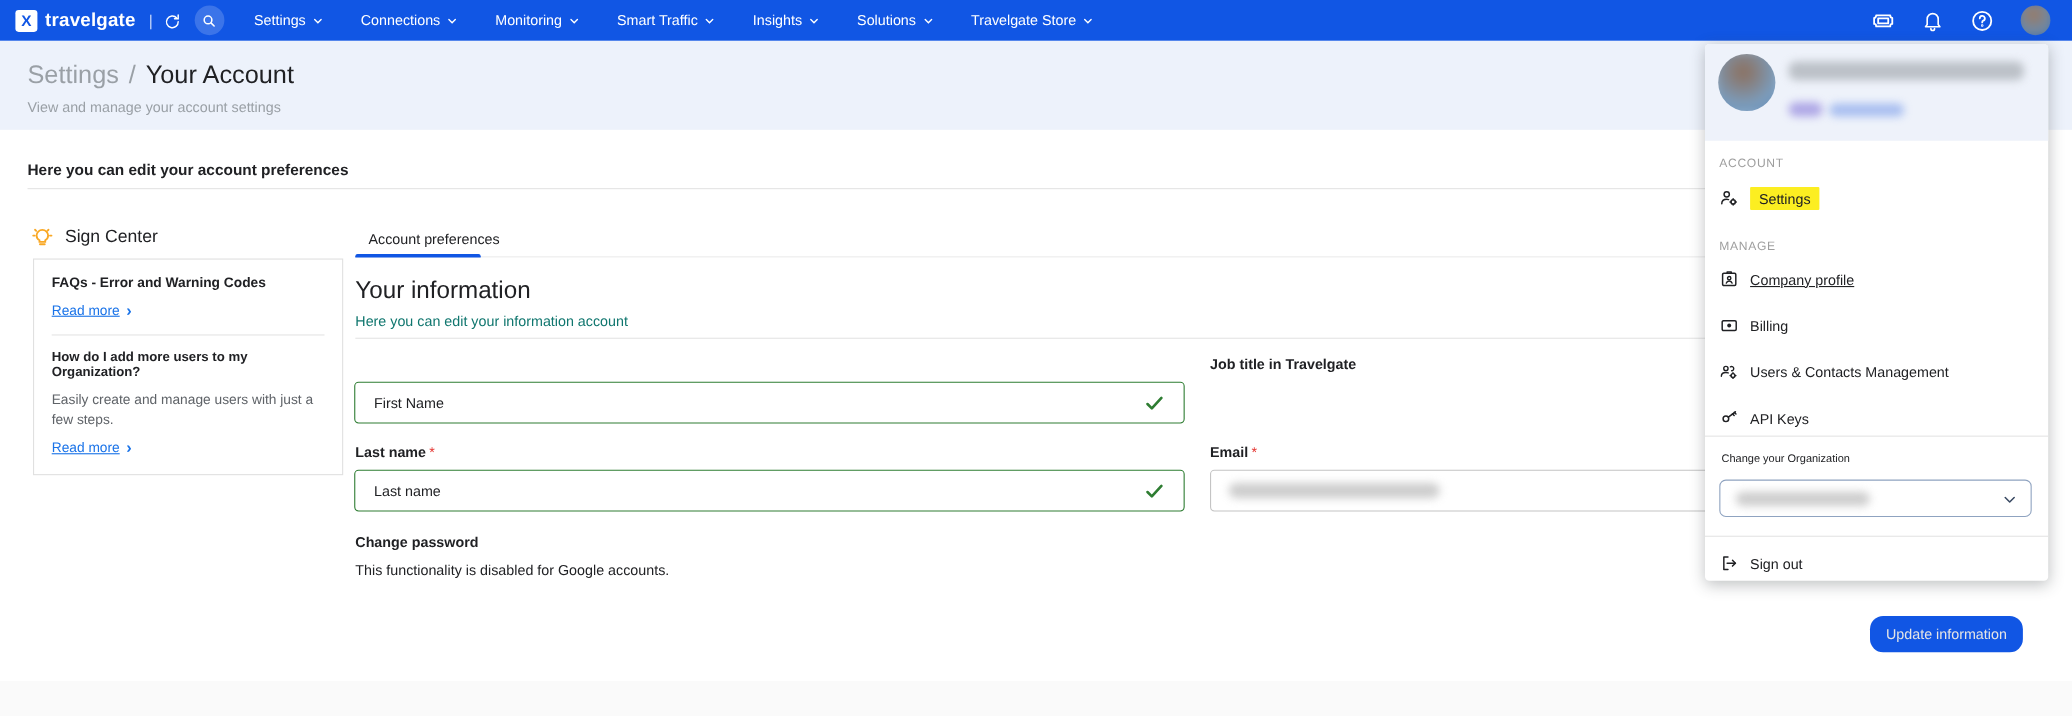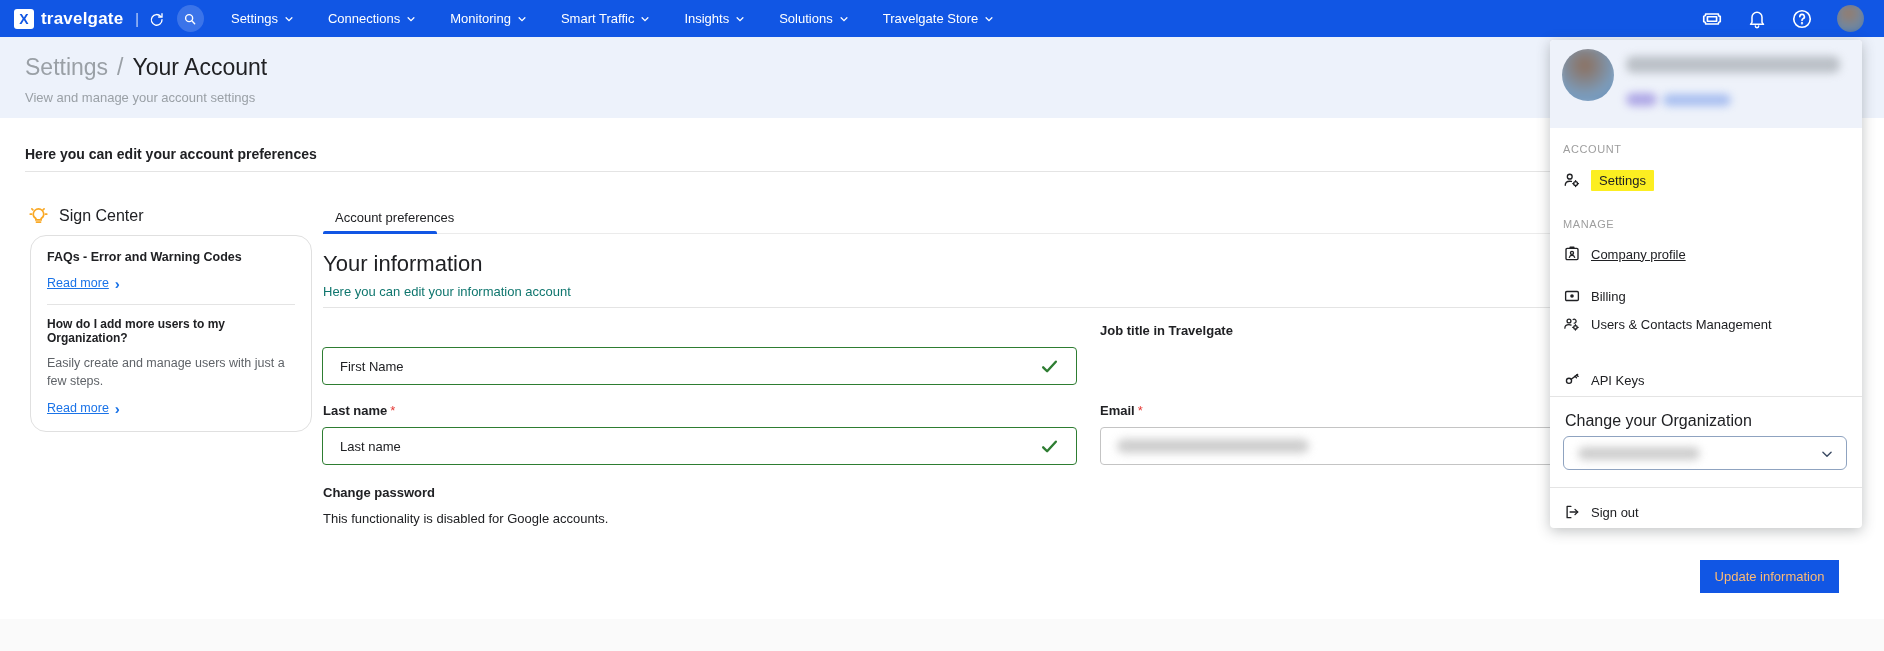--- a/index.html
+++ b/index.html
@@ -37,21 +37,21 @@
   .crumb-sub { position:absolute; left:25px; top:53px; font-size:13px; color:#9aa0a6; }
 
   
   .page-heading { position:absolute; left:25px; top:146px; font-size:14px; font-weight:600; color:#202124; }
   .rule-top { position:absolute; left:25px; top:171px; width:1837px; height:1px; background:#e4e4e4; }
 
   
   .help-title { position:absolute; left:28px; top:205px; display:flex; align-items:center; gap:10px;
     font-size:16px; color:#202124; }
   .help-card { position:absolute; left:30px; top:235px; width:282px; background:#fff;
-    border:1px solid #e0e0e0; border-radius:16px; padding:14px 16px 15px; }
+    border:1px solid #e0e0e0; border-radius:0; padding:14px 16px 15px; }
   .help-art-title { font-size:12.5px; font-weight:700; color:#202124; margin-bottom:9px; }
   .help-art-body { font-size:12.5px; color:#5f6368; line-height:1.45; margin-bottom:8px; }
   .read-more { display:inline-flex; align-items:center; gap:6px; font-size:12.5px;
     color:var(--link); cursor:pointer; }
   .read-more .rm-label { text-decoration:underline; font-weight:500; }
   .read-more .chev { font-size:15px; font-weight:700; line-height:1; }
   .help-divider { height:1px; background:#e4e4e4; margin:13px 0 12px; }
 
   
   .tab { position:absolute; left:323px; top:206px; padding:4px 12px 0; font-size:13px;
@@ -72,21 +72,21 @@
   .tg-input.plain { border:1px solid #c4c4c4; }
   .tg-input::placeholder { color:#9e9e9e; }
   .input-check { position:absolute; pointer-events:none; }
   .blur-bar { filter:blur(4px); border-radius:7px; }
   .email-blur { position:absolute; left:1117px; top:439px; width:192px; height:14px; background:#bdbdbd; opacity:.75; }
 
   .cp-label { position:absolute; left:323px; top:485px; font-size:13px; font-weight:700; color:#202124; }
   .cp-note { position:absolute; left:323px; top:511px; font-size:13px; color:#202124; }
 
   .update-btn { position:absolute; left:1700px; top:560px; width:139px; height:33px;
-    background:var(--accent); color:#fdba74; border:none; border-radius:0; font-size:13px;
+    background:var(--accent); color:#e5e5e5; border:none; border-radius:12px; font-size:13px;
     font-weight:500; font-family:"Liberation Sans",sans-serif; cursor:pointer; z-index:5; }
 
   .footer-band { position:absolute; left:0; bottom:0; width:100%; height:32px; background:#fafafa; }
 
   
   .panel { position:absolute; left:1550px; top:40px; width:312px; height:488px; background:#fff;
     border-radius:4px; box-shadow:0 3px 14px rgba(60,64,67,.32); z-index:40; }
   .panel-header { position:absolute; left:0; top:0; width:100%; height:88px; background:#eef2fa;
     border-radius:4px 4px 0 0; }
   .panel-avatar { position:absolute; left:12px; top:9px; width:52px; height:52px; border-radius:50%;
@@ -97,21 +97,21 @@
   .panel-name-blur { position:absolute; left:76px; top:16px; width:214px; height:17px; background:#9aa0a6; opacity:.6; }
   .panel-badge-blur { position:absolute; left:76px; top:53px; width:31px; height:13px; background:#7b6bd6; opacity:.55; }
   .panel-link-blur { position:absolute; left:113px; top:54px; width:68px; height:12px; background:#6f94e8; opacity:.55; }
 
   .panel-section-label { position:absolute; left:13px; font-size:11px; color:#9e9e9e; letter-spacing:.6px; }
   .panel-item { position:absolute; left:13px; display:flex; align-items:center; gap:10px; height:28px;
     font-size:13px; color:#202124; cursor:pointer; }
   .panel-item .p-icon { display:flex; align-items:center; color:#202124; }
   .hl { background:var(--highlight); padding:3px 8px; border-radius:1px; }
   .panel-rule { position:absolute; left:0; width:100%; height:1px; background:#e4e4e4; }
-  .org-label { position:absolute; left:15px; top:372px; font-size:16px; color:#202124; }
+  .org-label { position:absolute; left:15px; top:372px; font-size:10px; color:#202124; }
   .org-select { position:absolute; left:13px; top:396px; width:284px; height:34px; border:1px solid #8fa3c0;
     border-radius:6px; background:#fff; cursor:pointer; }
   .org-blur { position:absolute; left:14px; top:10px; width:122px; height:13px; background:#c1c1c1; opacity:.8; }
   .org-chev { position:absolute; right:12px; top:10px; color:#3a4a63; }
 </style>
 </head>
 <body>
 
 <div class="app">
 
@@ -333,21 +333,21 @@
     <div class="panel-item" style="top:242px;">
       <span class="p-icon">
         <svg width="18" height="18" viewBox="0 0 24 24" fill="none" stroke="#202124" stroke-width="1.8">
           <rect x="3.5" y="6" width="17" height="12" rx="1.5"></rect>
           <circle cx="12" cy="12" r="2.4" fill="#202124" stroke="none"></circle>
         </svg>
       </span>
       <span>Billing</span>
     </div>
 
-    <div class="panel-item" style="top:270px;text-align:center;">
+    <div class="panel-item" style="top:284px;text-align:center;">
       <span class="p-icon">
         <svg width="18" height="18" viewBox="0 0 24 24" fill="none" stroke="#202124" stroke-width="1.7" stroke-linecap="round">
           <circle cx="8" cy="8" r="2.6"></circle>
           <path d="M2.5 17.5 c0-3 2.4-4.6 5.5-4.6 c1 0 2 0.2 2.8 0.5"></path>
           <path d="M13.5 6 a2.6 2.6 0 1 1 1.5 4.8"></path>
           <circle cx="16.6" cy="16.6" r="2.4"></circle>
           <path d="M16.6 13 v1.2 M16.6 18.8 v1.2 M13 16.6 h1.2 M19 16.6 h1.2"></path>
         </svg>
       </span>
       <span>Users &amp; Contacts Management</span>

